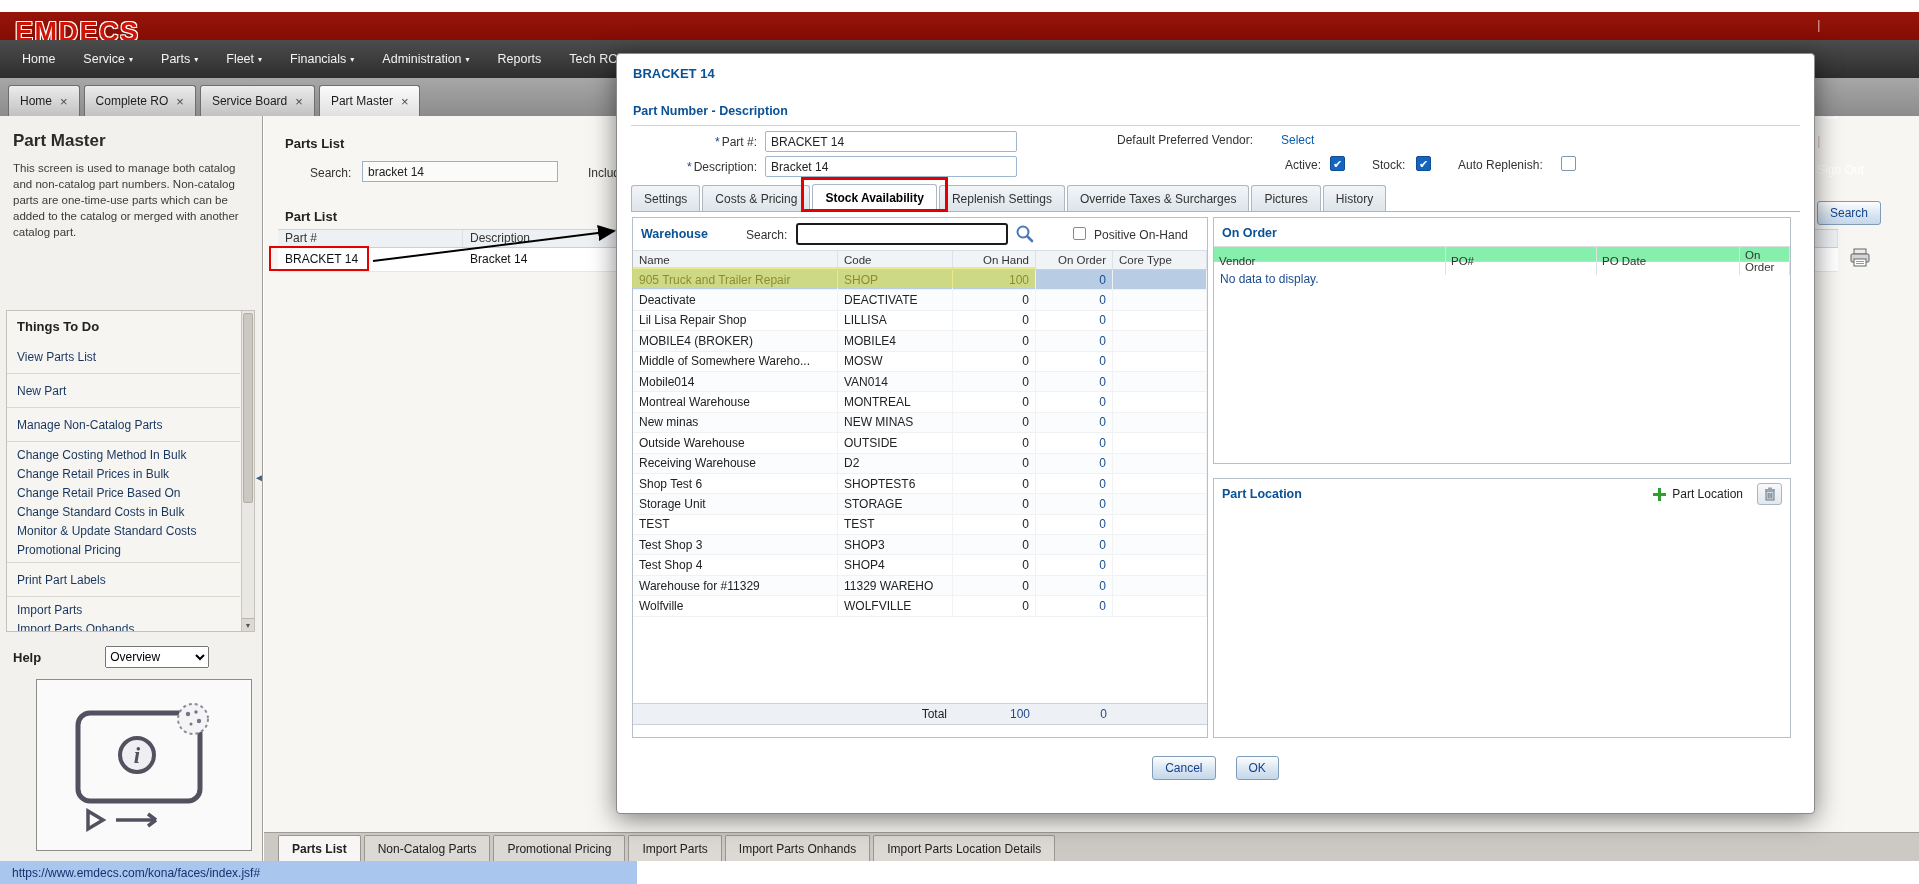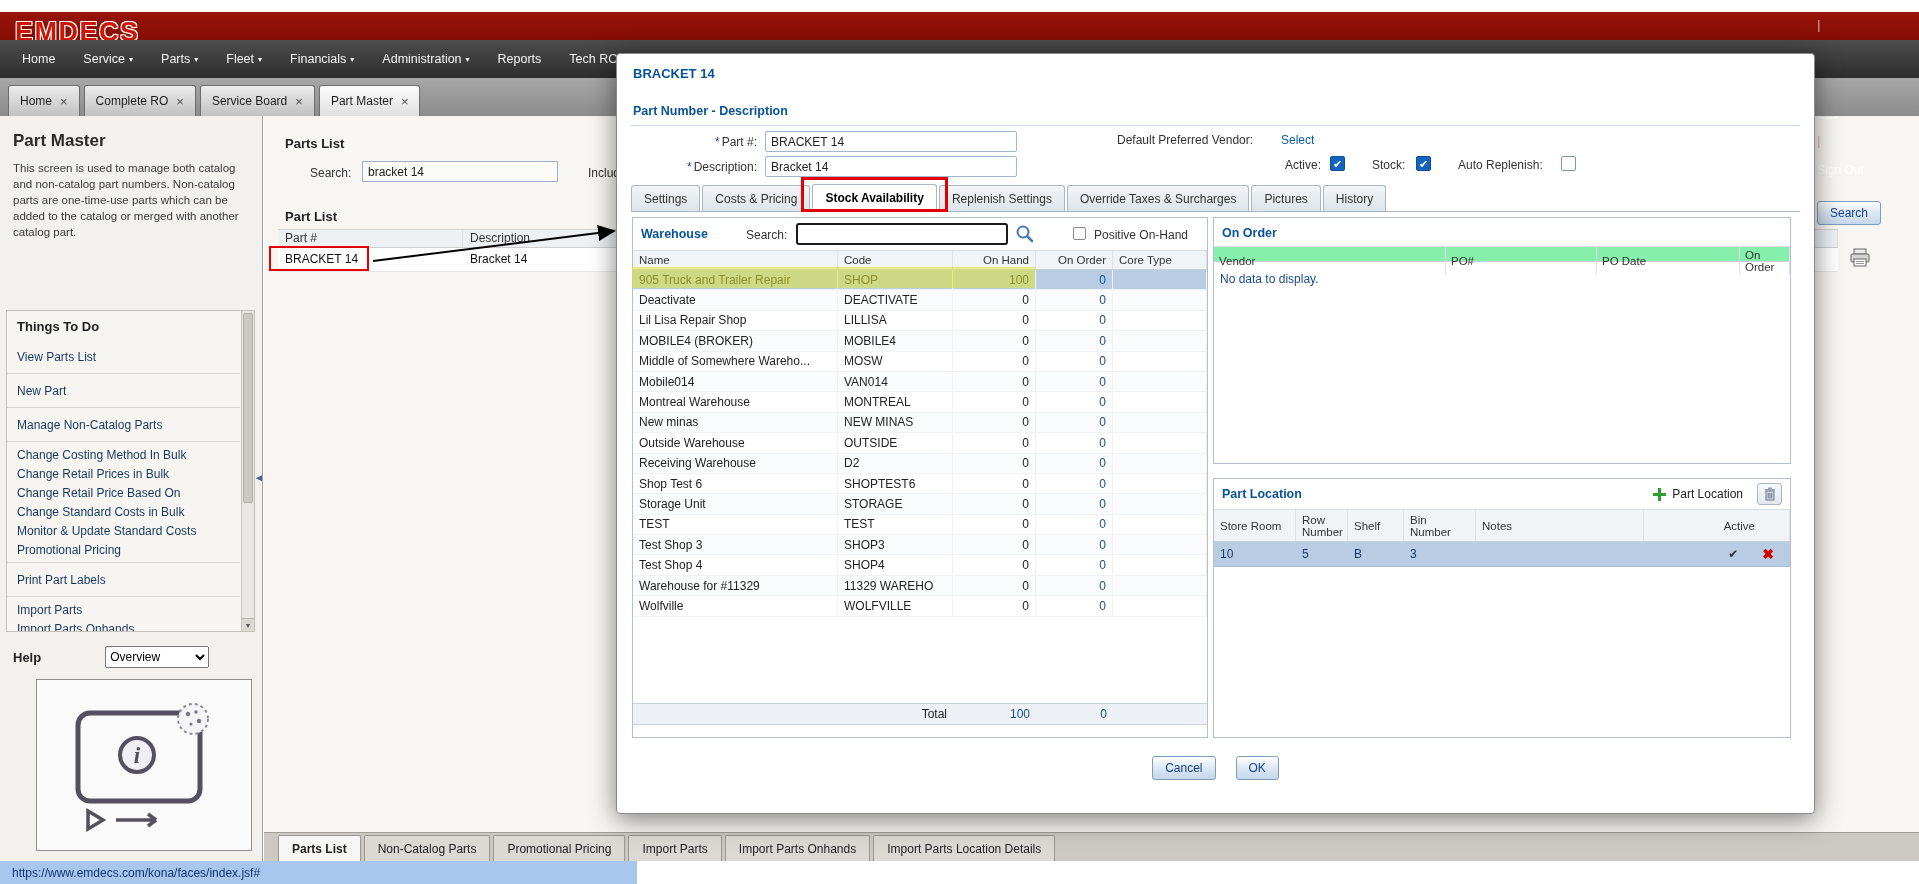--- a/index.html
+++ b/index.html
@@ -575,41 +575,20 @@
           <svg width="12" height="14" viewBox="0 0 12 14">
             <rect x="2" y="4" width="8" height="9" fill="#d3dae2" stroke="#6b7684"></rect>
             <rect x="1" y="2" width="10" height="2" fill="#9aa4b0"></rect>
             <rect x="4" y="0.5" width="4" height="1.5" fill="#9aa4b0"></rect>
             <line x1="4.2" y1="6" x2="4.2" y2="11.5" stroke="#6b7684"></line>
             <line x1="6" y1="6" x2="6" y2="11.5" stroke="#6b7684"></line>
             <line x1="7.8" y1="6" x2="7.8" y2="11.5" stroke="#6b7684"></line>
           </svg>
         </span>
       </div>
-      <div class="pl-head pl-grid">
-          <div>Store Room</div>
-          <div>Row Number</div>
-          <div>Shelf</div>
-          <div>Bin Number</div>
-          <div>Notes</div>
-          <div class="hd-active">Active</div>
-        </div>
-      <div class="pl-body">
-          <div class="pl-row pl-grid">
-            <div>10</div>
-            <div>5</div>
-            <div>B</div>
-            <div>3</div>
-            <div></div>
-            <div class="pl-active-cell">
-              <span class="check-glyph">✔</span>
-              <span class="x-glyph">✖</span>
-            </div>
-          </div>
-        </div>
     </div>
 
     <div class="modal-buttons">
       <button class="adf-btn btn-cancel">Cancel</button>
       <button class="adf-btn btn-ok">OK</button>
     </div>
   </div>
 
   <div class="anno-layer">
     <div class="anno-highlight"></div>

